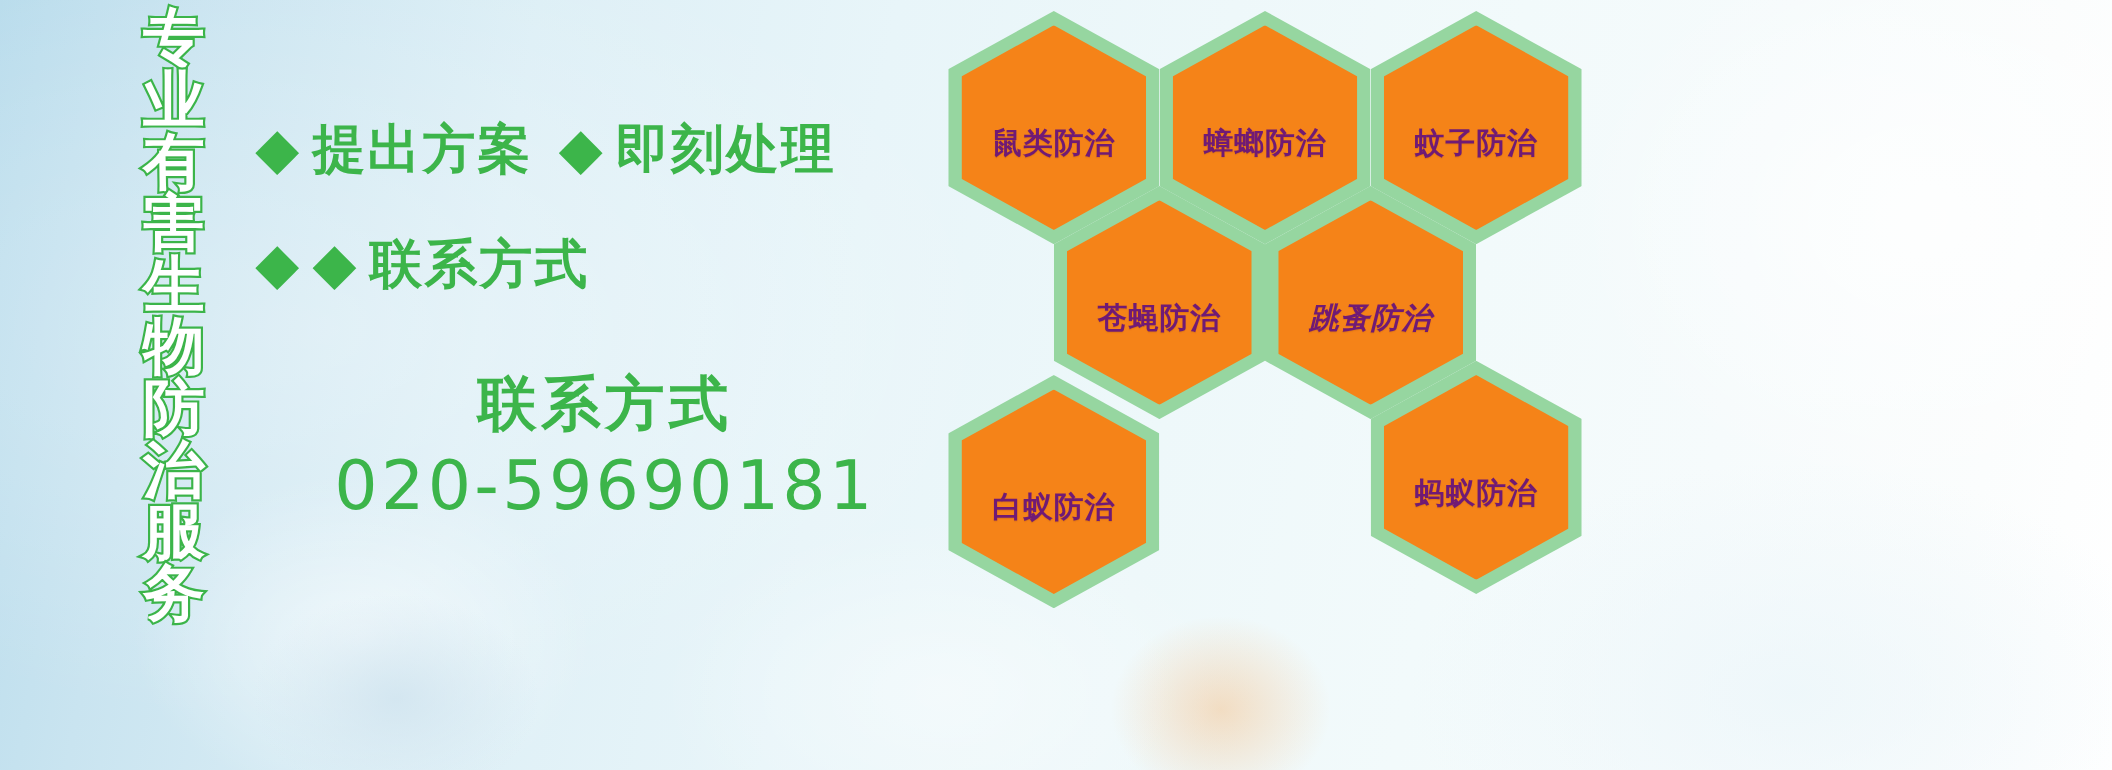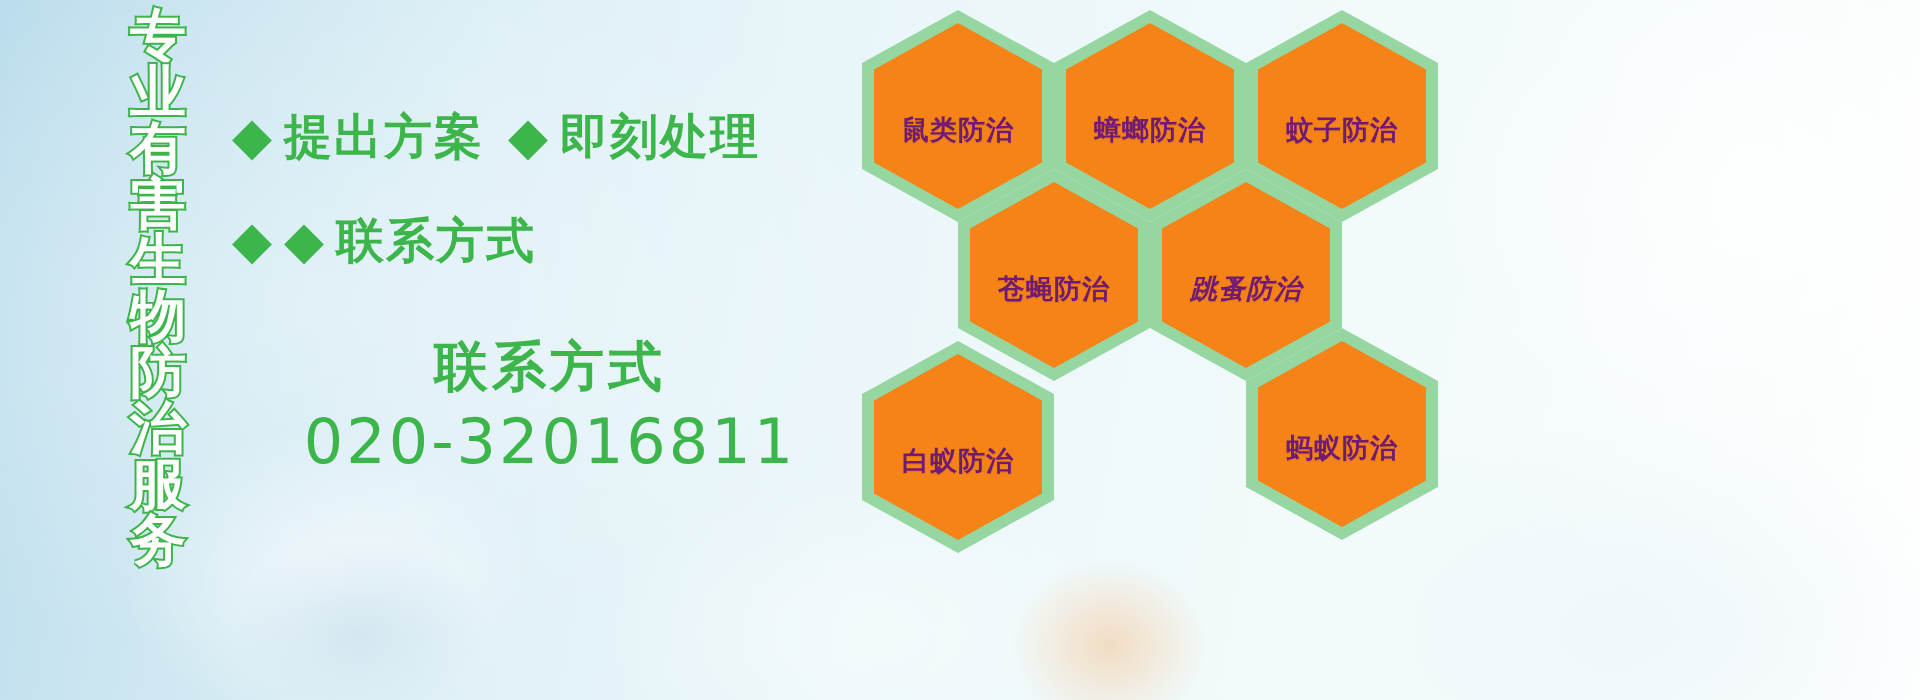--- a/index.html
+++ b/index.html
@@ -207,21 +207,21 @@
     </div>
     <div class="feature-row">
       <span class="diamond">◆</span>
       <span class="diamond">◆</span>
       <span class="feature-text">联系方式</span>
     </div>
   </div>
 
   <div id="contact-block">
     <div id="contact-heading">联系方式</div>
-    <div class="phone-number">020-32016811</div>
+    <div class="phone-number">020-59690181</div>
   </div>
 
   <div id="honeycomb">
 
     <div class="hex" style="left:0px;   top:8px;">
       <div class="hex-inner">
         <span class="hex-label">鼠类防治</span>
       </div>
     </div>
     <div class="hex" style="left:192px; top:8px;">

